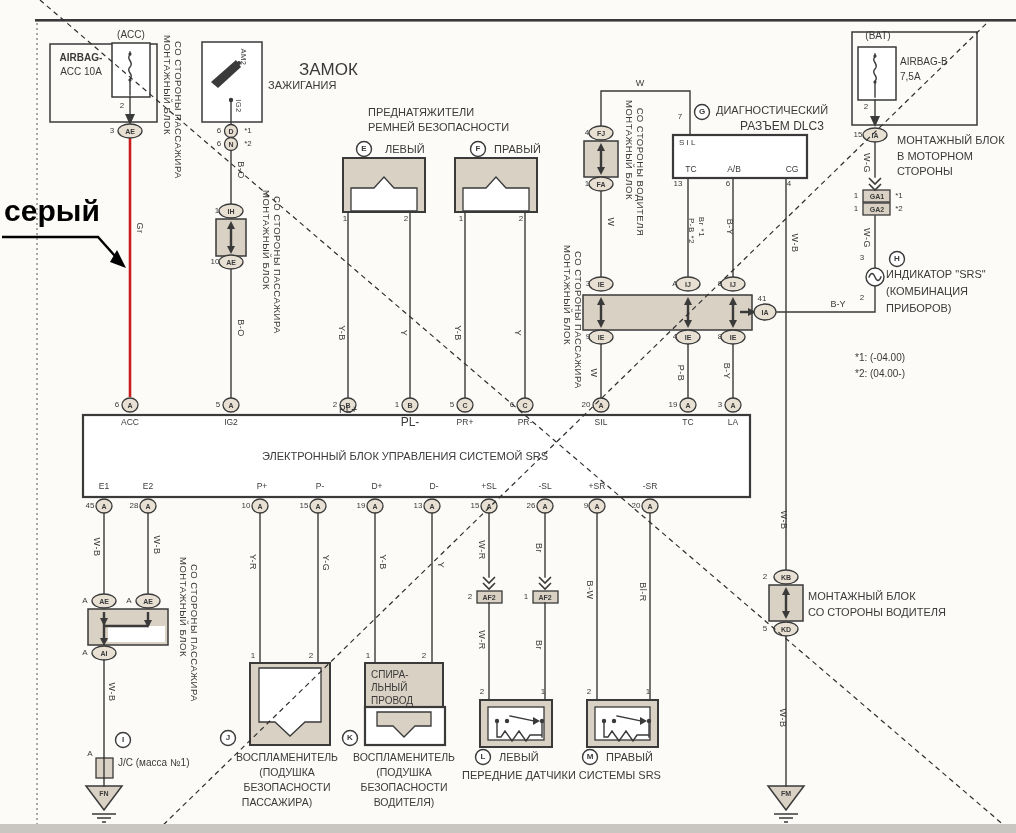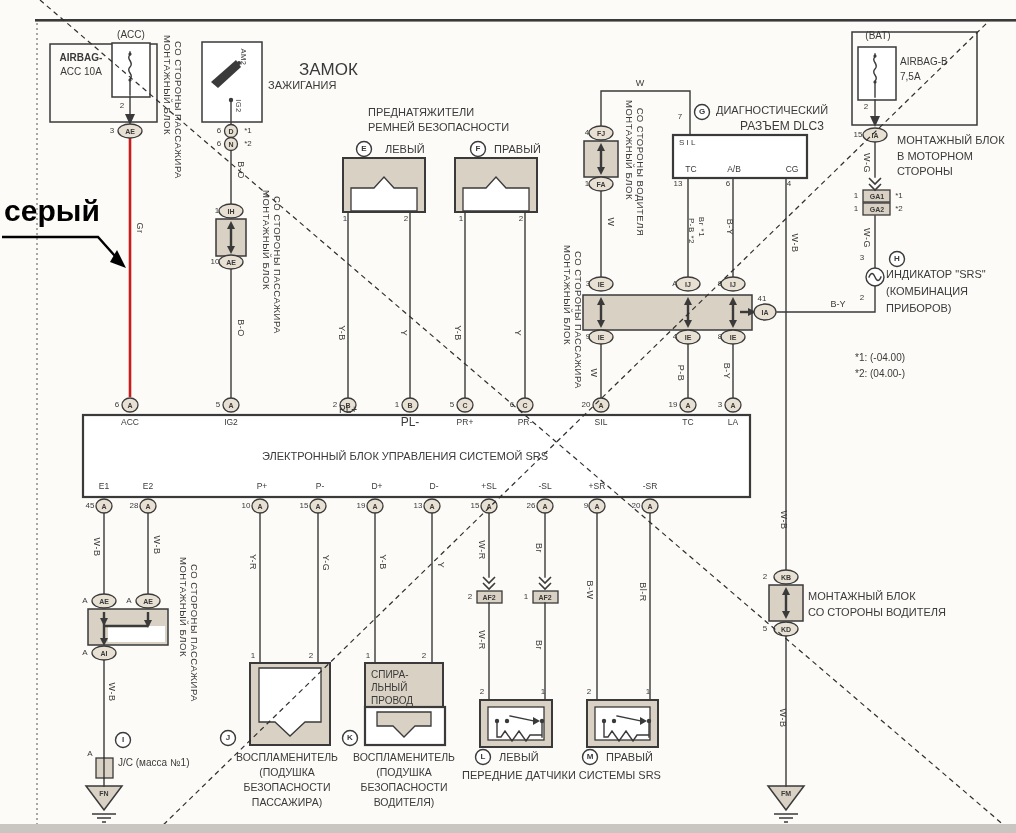--- a/index.html
+++ b/index.html
@@ -445,21 +445,21 @@
       <div class="lb" style="left: 368px; top: 656px; font-size: 8px; transform: translate(-50%, -50%);">1</div>
       <div class="lb" style="left: 424px; top: 656px; font-size: 8px; transform: translate(-50%, -50%);">2</div>
       <div class="lb" style="left: 371px; top: 675px; font-size: 10px; transform: translate(0px, -50%);">СПИРА-</div>
       <div class="lb" style="left: 371px; top: 688px; font-size: 10px; transform: translate(0px, -50%);">ЛЬНЫЙ</div>
       <div class="lb" style="left: 371px; top: 701px; font-size: 10px; transform: translate(0px, -50%);">ПРОВОД</div>
       <div class="lb" style="left: 228px; top: 738px; font-size: 8px; font-weight: 700; transform: translate(-50%, -50%);">J</div>
       <div class="lb" style="left: 350px; top: 738px; font-size: 8px; font-weight: 700; transform: translate(-50%, -50%);">K</div>
       <div class="lb" style="left: 287px; top: 757px; font-size: 10.5px; transform: translate(-50%, -50%);">ВОСПЛАМЕНИТЕЛЬ</div>
       <div class="lb" style="left: 287px; top: 772px; font-size: 10.5px; transform: translate(-50%, -50%);">(ПОДУШКА</div>
       <div class="lb" style="left: 287px; top: 787px; font-size: 10.5px; transform: translate(-50%, -50%);">БЕЗОПАСНОСТИ</div>
-      <div class="lb" style="left: 287px; top: 802px; font-size: 10.5px; transform: translate(-50%, -50%);">ПАССАЖИРА)</div>
+      <div class="lb" style="left: 277px; top: 802px; font-size: 10.5px; transform: translate(-50%, -50%);">ПАССАЖИРА)</div>
       <div class="lb" style="left: 404px; top: 757px; font-size: 10.5px; transform: translate(-50%, -50%);">ВОСПЛАМЕНИТЕЛЬ</div>
       <div class="lb" style="left: 404px; top: 772px; font-size: 10.5px; transform: translate(-50%, -50%);">(ПОДУШКА</div>
       <div class="lb" style="left: 404px; top: 787px; font-size: 10.5px; transform: translate(-50%, -50%);">БЕЗОПАСНОСТИ</div>
       <div class="lb" style="left: 404px; top: 802px; font-size: 10.5px; transform: translate(-50%, -50%);">ВОДИТЕЛЯ)</div>
       <div class="lb" style="left: 481px; top: 550px; font-size: 9px; letter-spacing: 0.5px; transform: translate(-50%, -50%) rotate(90deg);">W-R</div>
       <div class="lb" style="left: 538px; top: 548px; font-size: 9px; letter-spacing: 0.5px; transform: translate(-50%, -50%) rotate(90deg);">Br</div>
       <div class="lb" style="left: 470px; top: 597px; font-size: 8px; transform: translate(-50%, -50%);">2</div>
       <div class="lb" style="left: 489px; top: 597px; font-size: 7px; font-weight: 700; transform: translate(-50%, -50%);">AF2</div>
       <div class="lb" style="left: 526px; top: 597px; font-size: 8px; transform: translate(-50%, -50%);">1</div>
       <div class="lb" style="left: 545px; top: 597px; font-size: 7px; font-weight: 700; transform: translate(-50%, -50%);">AF2</div>

